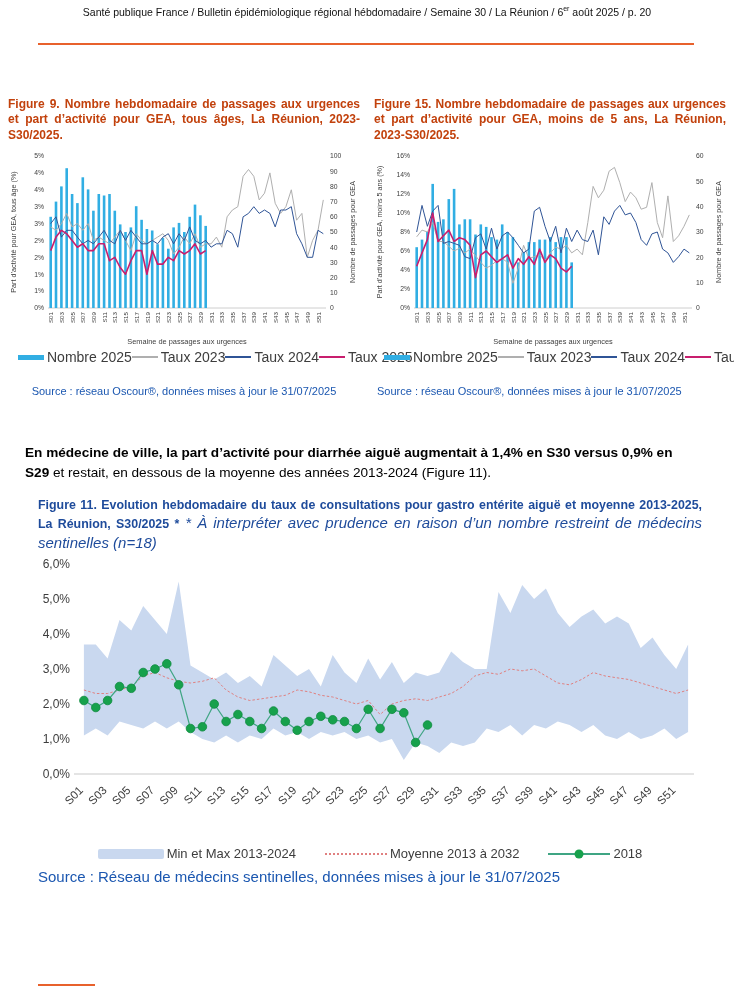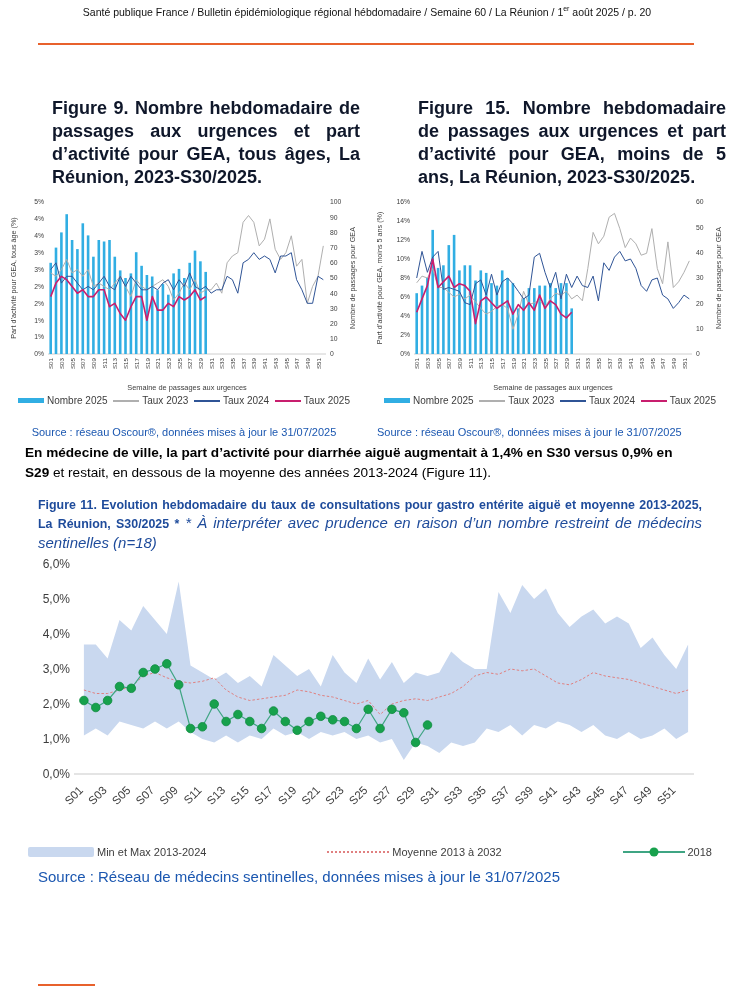--- a/index.html
+++ b/index.html
@@ -4,49 +4,49 @@
 <style>
   html,body{margin:0;padding:0;background:#fff;}
   body{font-family:"Liberation Sans",sans-serif;color:#000;}
   .page{position:relative;width:734px;height:1000px;background:#fff;overflow:hidden;}
   .header{position:absolute;top:5px;left:0;width:100%;text-align:center;font-size:10.5px;color:#111;}
   .header sup{font-size:7px;vertical-align:super;}
   .rule{position:absolute;top:43px;left:38px;width:656px;height:2px;background:#E8612C;}
   .fig-col{position:absolute;top:97px;width:352px;}
   #col9{left:8px;}
   #col10{left:374px;}
-  .fig-title{font-weight:bold;color:#0f172a;font-size:18px;line-height:1.28;text-align:justify;margin-left:44px;}
+  .fig-title{font-weight:bold;color:#c2410c;font-size:12px;line-height:1.28;text-align:justify;}
   svg.chart{display:block;margin-top:5px;}
   svg text{font-family:"Liberation Sans",sans-serif;}
-  .mini-legend{display:flex;justify-content:space-between;align-items:center;padding:0 10px;font-size:10px;color:#3d3d3d;margin-top:1px;}
+  .mini-legend{display:flex;justify-content:space-between;align-items:center;padding:0 10px;font-size:14px;color:#3d3d3d;margin-top:1px;}
   .li{display:flex;align-items:center;gap:3px;white-space:nowrap;}
   .sw-bar{width:26px;height:5px;display:inline-block;}
   .sw-line{width:26px;height:2px;display:inline-block;}
   .fig-source{font-size:11px;color:#1B57B0;margin-top:20px;}
   .src-center{text-align:center;}
   .src-left{text-align:left;padding-left:3px;}
   .para{position:absolute;top:429px;left:25px;width:662px;font-size:13.6px;line-height:1.5;color:#000;}
   .fig11-title{position:absolute;top:497px;left:38px;width:664px;font-size:12.4px;font-weight:bold;color:#1E4B9B;line-height:1.3;text-align:justify;}
   .fig11-note{font-weight:normal;font-style:italic;font-size:15px;}
   .fig11-wrap{position:absolute;top:551px;left:28px;width:684px;}
-  .legend11{display:flex;justify-content:space-between;gap:16px;align-items:center;font-size:11px;color:#3d3d3d;margin-top:2px;}
+  .legend11{display:flex;justify-content:center;gap:29px;align-items:center;font-size:13px;color:#3d3d3d;margin-top:2px;}
   .sw-band{width:66px;height:10px;border-radius:2px;display:inline-block;}
   .sw-dotted{width:62px;height:0;border-top:2px dotted #E08080;display:inline-block;}
   .sw-linedot{width:62px;height:2px;display:inline-block;position:relative;}
   .sw-linedot .dot{position:absolute;left:50%;top:50%;transform:translate(-50%,-50%);width:9px;height:9px;border-radius:50%;display:inline-block;}
   .src11{position:absolute;top:868px;left:38px;font-size:15px;color:#1B57B0;}
   .bottom-dash{position:absolute;top:984px;left:38px;width:57px;height:2px;background:#E8612C;}
 </style>
 </head>
 <body>
 
 <div class="page">
 
   <div class="header">
-    <span>Santé publique France / Bulletin épidémiologique régional hébdomadaire / Semaine 60 / La Réunion / 1</span><sup>er</sup><span> août 2025 / p. 20</span>
+    <span>Santé publique France / Bulletin épidémiologique régional hébdomadaire / Semaine 30 / La Réunion / 6</span><sup>er</sup><span> août 2025 / p. 20</span>
   </div>
 
   <div class="rule"></div>
 
   <div class="fig-col" id="col9">
     <div class="fig-title">Figure 9. Nombre hebdomadaire de passages aux urgences et part d’activité pour GEA, tous âges, La Réunion, 2023-S30/2025.</div>
     <svg class="chart" id="chart9" width="352" height="200">
         <text x="36" y="162.3" text-anchor="end" font-size="6.8" fill="#3d3d3d">0%</text>
         <text x="36" y="145.4" text-anchor="end" font-size="6.8" fill="#3d3d3d">1%</text>
         <text x="36" y="128.5" text-anchor="end" font-size="6.8" fill="#3d3d3d">1%</text>

